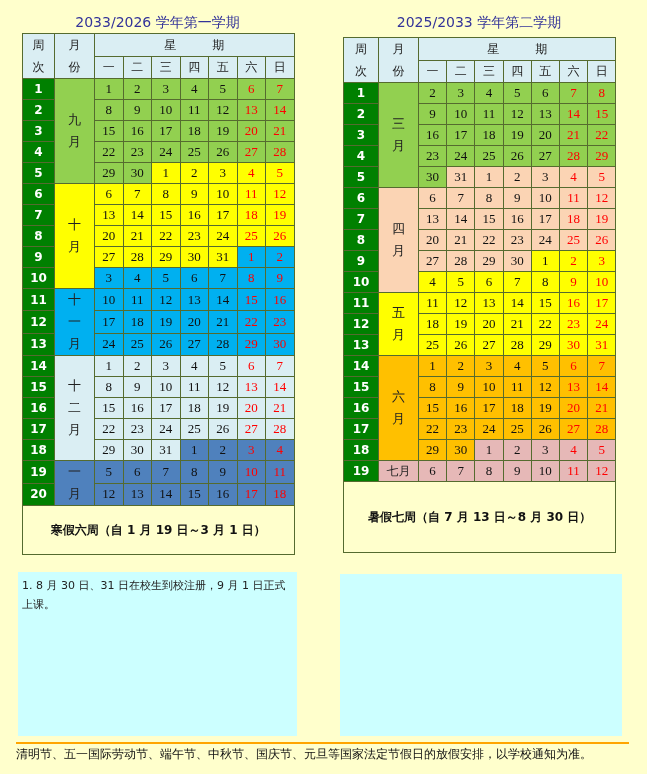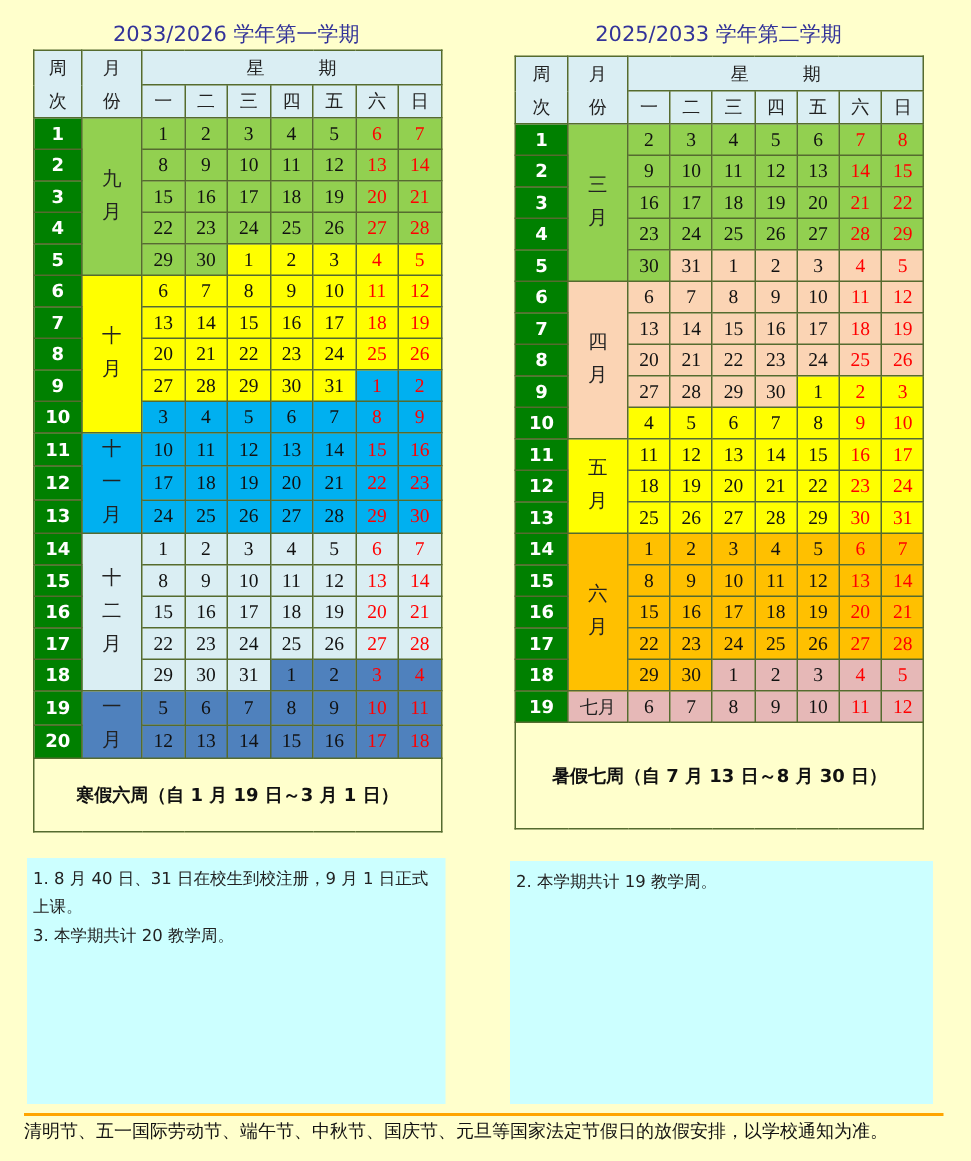--- a/index.html
+++ b/index.html
@@ -261,22 +261,21 @@
         <td style="background: rgb(79, 129, 189);">16</td>
         <td class="we" style="background: rgb(79, 129, 189);">17</td>
         <td class="we" style="background: rgb(79, 129, 189);">18</td>
       </tr>
       <tr>
         <td class="foot" colspan="9" style="height: 48px;">寒假六周（自 1 月 19 日～3 月 1 日）</td>
       </tr>
     </tbody>
 </table>
 <div class="notes" style="left:18px;top:572px;width:279px;height:164px;">
-  <p>1. 8 月 40 日、31 日在校生到校注册，9 月 1 日正式上课。</p>
-  <p>3. 本学期共计 20 教学周。</p>
+  <p>1. 8 月 30 日、31 日在校生到校注册，9 月 1 日正式上课。</p>
 </div>
 
 <div class="sem-title" style="left:343px;width:272px;right:auto;top:14px;">2025/2033 学年第二学期</div>
 <table class="cal" id="cal2" style="left:343px;top:37px;width:273px;">
   <colgroup>
       <col style="width:35px">
       <col style="width:40px">
       <col span="7" style="width:28.2px">
     </colgroup>
   <thead id="cal2-head">
@@ -500,17 +499,16 @@
         <td style="background: rgb(230, 184, 183);">10</td>
         <td class="we" style="background: rgb(230, 184, 183);">11</td>
         <td class="we" style="background: rgb(230, 184, 183);">12</td>
       </tr>
       <tr>
         <td class="foot" colspan="9" style="height: 70px;">暑假七周（自 7 月 13 日～8 月 30 日）</td>
       </tr>
     </tbody>
 </table>
 <div class="notes" style="left:340px;top:574px;width:282px;height:162px;">
-  <p>2. 本学期共计 19 教学周。</p>
 </div>
 
 <div class="rule"></div>
 <div class="footer">清明节、五一国际劳动节、端午节、中秋节、国庆节、元旦等国家法定节假日的放假安排，以学校通知为准。</div>
 
 </body></html>

